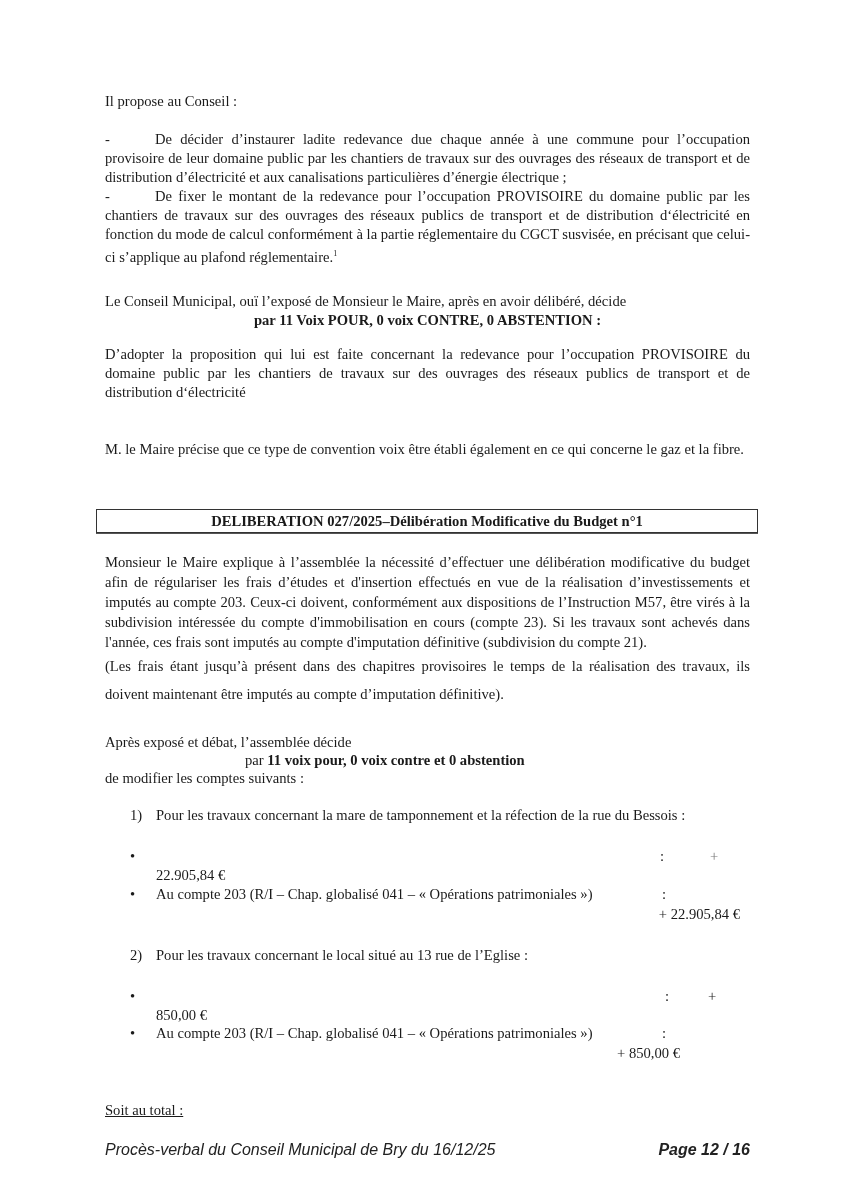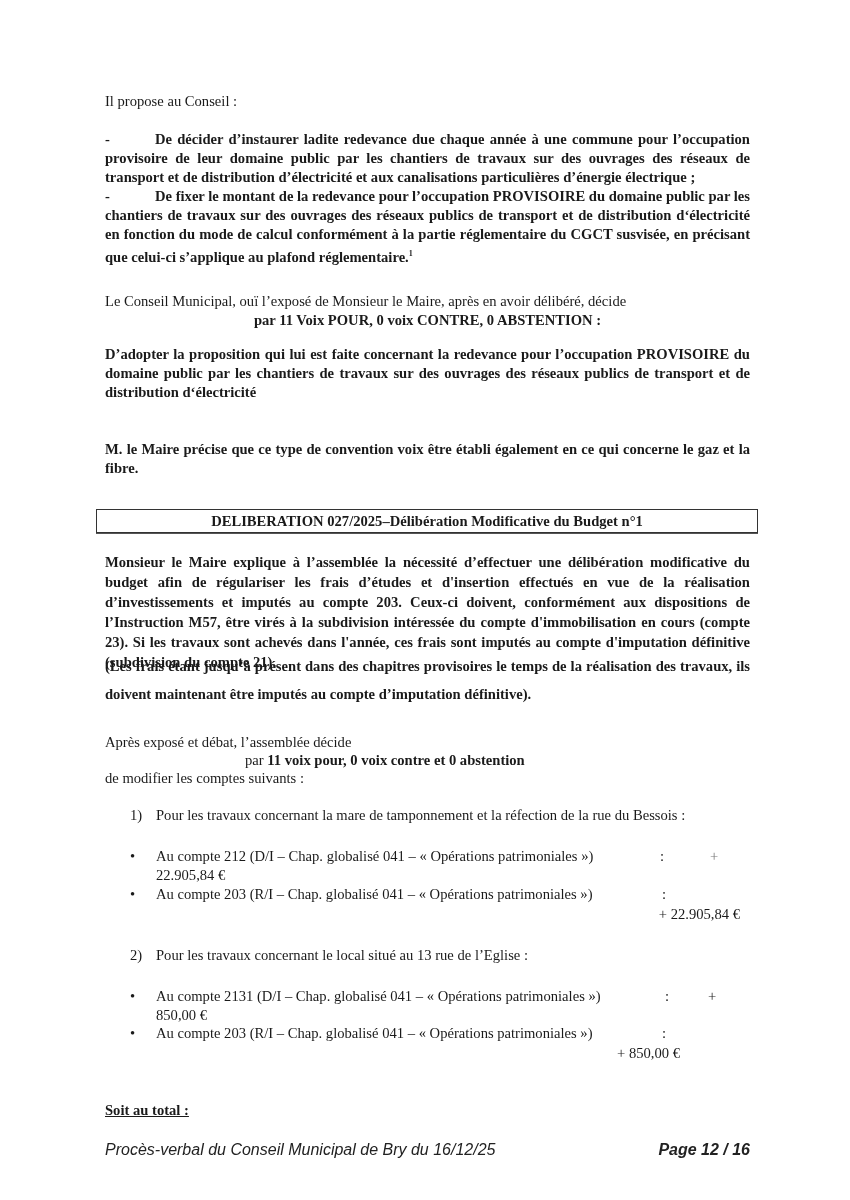--- a/index.html
+++ b/index.html
@@ -1,34 +1,34 @@
 <!DOCTYPE html>
 <html><head>
 <meta charset="utf-8">
 <style>
   html, body { margin: 0; padding: 0; background: #ffffff; }
   body { width: 850px; height: 1200px; position: relative; overflow: hidden;
          font-family: "Liberation Serif", serif; color: #1a1a1a; font-size: 14.6px; }
   .page { position: absolute; left: 105px; top: 0; width: 645px; }
   .blk { position: absolute; left: 0; width: 645px; line-height: 19px; }
-  .just { text-align: justify; text-align-last: left; font-weight: bold; }
+  .just { text-align: justify; text-align-last: left; }
   .dash { display: inline-block; width: 50px; }
   .center { text-align: center; }
   b { font-weight: bold; }
   .header-box { position: absolute; left: -9px; width: 660px; height: 22px; border: 1px solid #333;
                 box-shadow: 0 1px 0 #555; text-align: center; font-weight: bold; line-height: 22px; font-size: 14.6px; }
   .li { position: absolute; left: 0; width: 645px; line-height: 19px; }
   .bullet { position: absolute; left: 25px; }
   .litext { position: absolute; left: 51px; width: 560px; }
   .colon { position: absolute; }
   .num { position: absolute; left: 25px; }
   .footer { position: absolute; top: 1141px; left: 105px; width: 645px; font-family: "Liberation Sans", sans-serif;
             font-style: italic; font-size: 16px; color: #222; }
   .footer .r { position: absolute; right: 0; top: 0; font-weight: bold; }
-  .u { text-decoration: underline; font-weight: bold; }
+  .u { text-decoration: underline; font-weight: normal; }
 </style>
 </head>
 <body>
 
 <div class="page">
 
   <div class="blk" style="top:92px">Il propose au Conseil :</div>
 
   <div class="blk just" style="top:130px"><span class="dash">-</span><span>De décider d’instaurer ladite redevance due chaque année à une commune pour l’occupation provisoire de leur domaine public par les chantiers de travaux sur des ouvrages des réseaux de transport et de distribution d’électricité et aux canalisations particulières d’énergie électrique ;</span></div>
 
@@ -51,41 +51,39 @@
   <div class="blk" style="top:751px; left:140px; width:500px"><span>par </span><b>11 voix pour, 0 voix contre et 0 abstention</b></div>
   <div class="blk" style="top:769px">de modifier les comptes suivants :</div>
 
   <div class="li" style="top:806px">
     <span class="num">1)</span>
     <span class="litext">Pour les travaux concernant la mare de tamponnement et la réfection de la rue du Bessois :</span>
   </div>
 
   <div class="li" style="top:847px; height:38px">
     <span class="bullet">•</span>
-    <span class="litext">Au compte 212 (D/I – Chap. globalisé 041 – « Opérations patrimoniales »)</span>
     <span class="colon" style="left:555px">:</span>
     <span class="colon" style="left:605px; color:#777">+</span>
     <span class="colon" style="left:51px; top:19px">22.905,84 €</span>
   </div>
 
   <div class="li" style="top:885px; height:38px">
     <span class="bullet">•</span>
     <span class="litext">Au compte 203 (R/I – Chap. globalisé 041 – « Opérations patrimoniales »)</span>
     <span class="colon" style="left:557px">:</span>
     <span class="colon" style="right:10px; top:20px">+ 22.905,84 €</span>
   </div>
 
   <div class="li" style="top:946px">
     <span class="num">2)</span>
     <span class="litext">Pour les travaux concernant le local situé au 13 rue de l’Eglise :</span>
   </div>
 
   <div class="li" style="top:987px; height:38px">
     <span class="bullet">•</span>
-    <span class="litext">Au compte 2131 (D/I – Chap. globalisé 041 – « Opérations patrimoniales »)</span>
     <span class="colon" style="left:560px">:</span>
     <span class="colon" style="left:603px">+</span>
     <span class="colon" style="left:51px; top:19px">850,00 €</span>
   </div>
 
   <div class="li" style="top:1024px; height:38px">
     <span class="bullet">•</span>
     <span class="litext">Au compte 203 (R/I – Chap. globalisé 041 – « Opérations patrimoniales »)</span>
     <span class="colon" style="left:557px">:</span>
     <span class="colon" style="right:70px; top:20px">+ 850,00 €</span>

